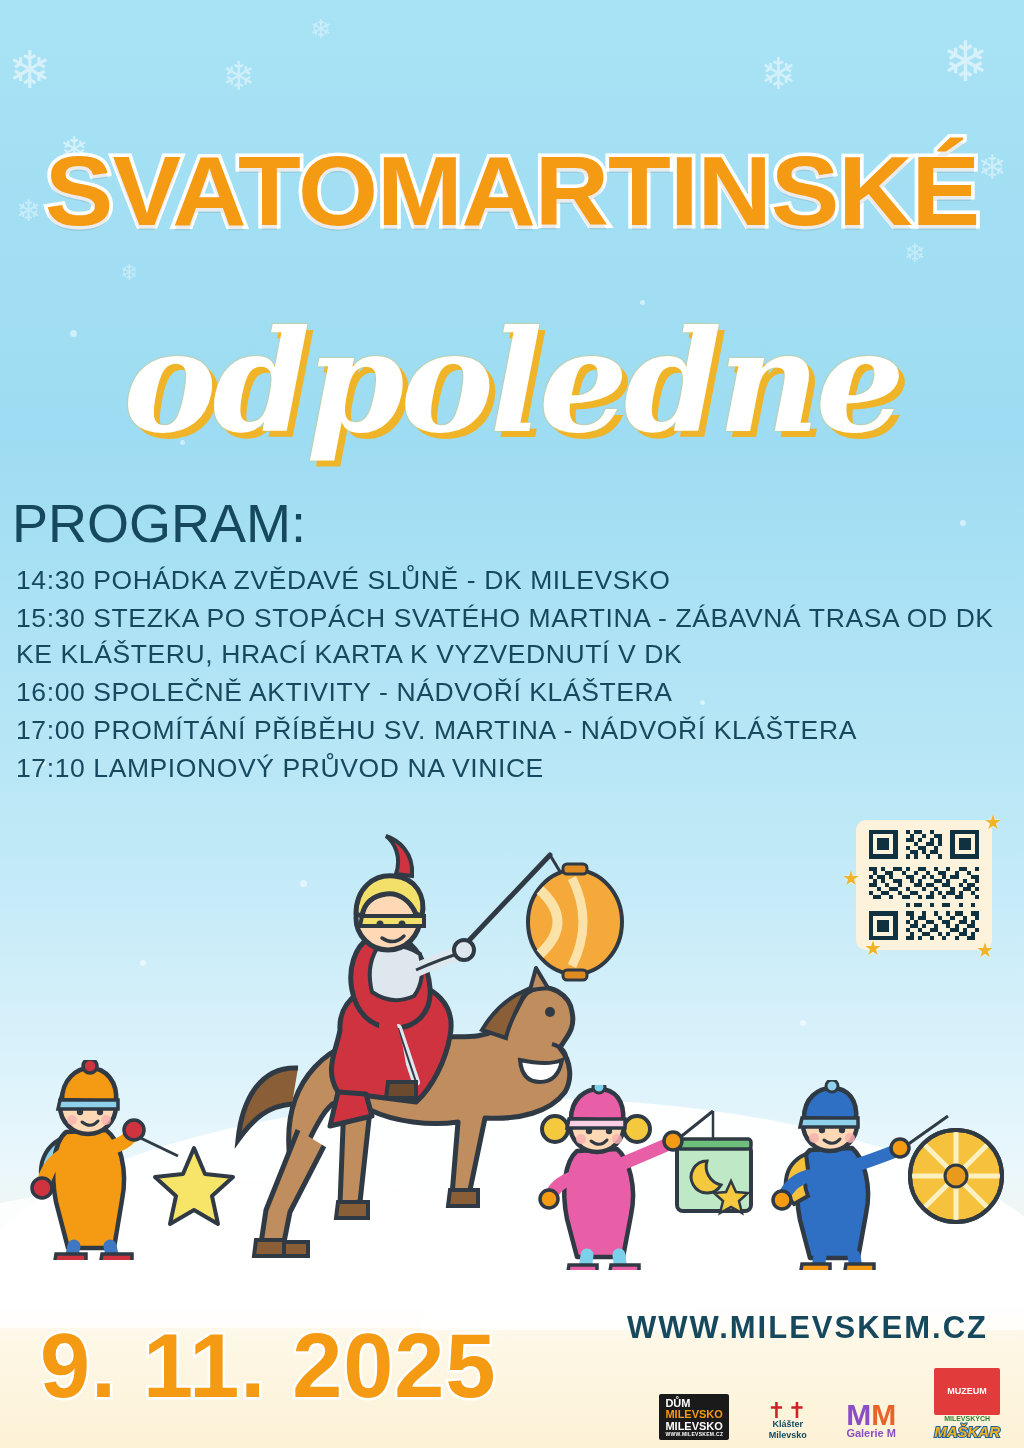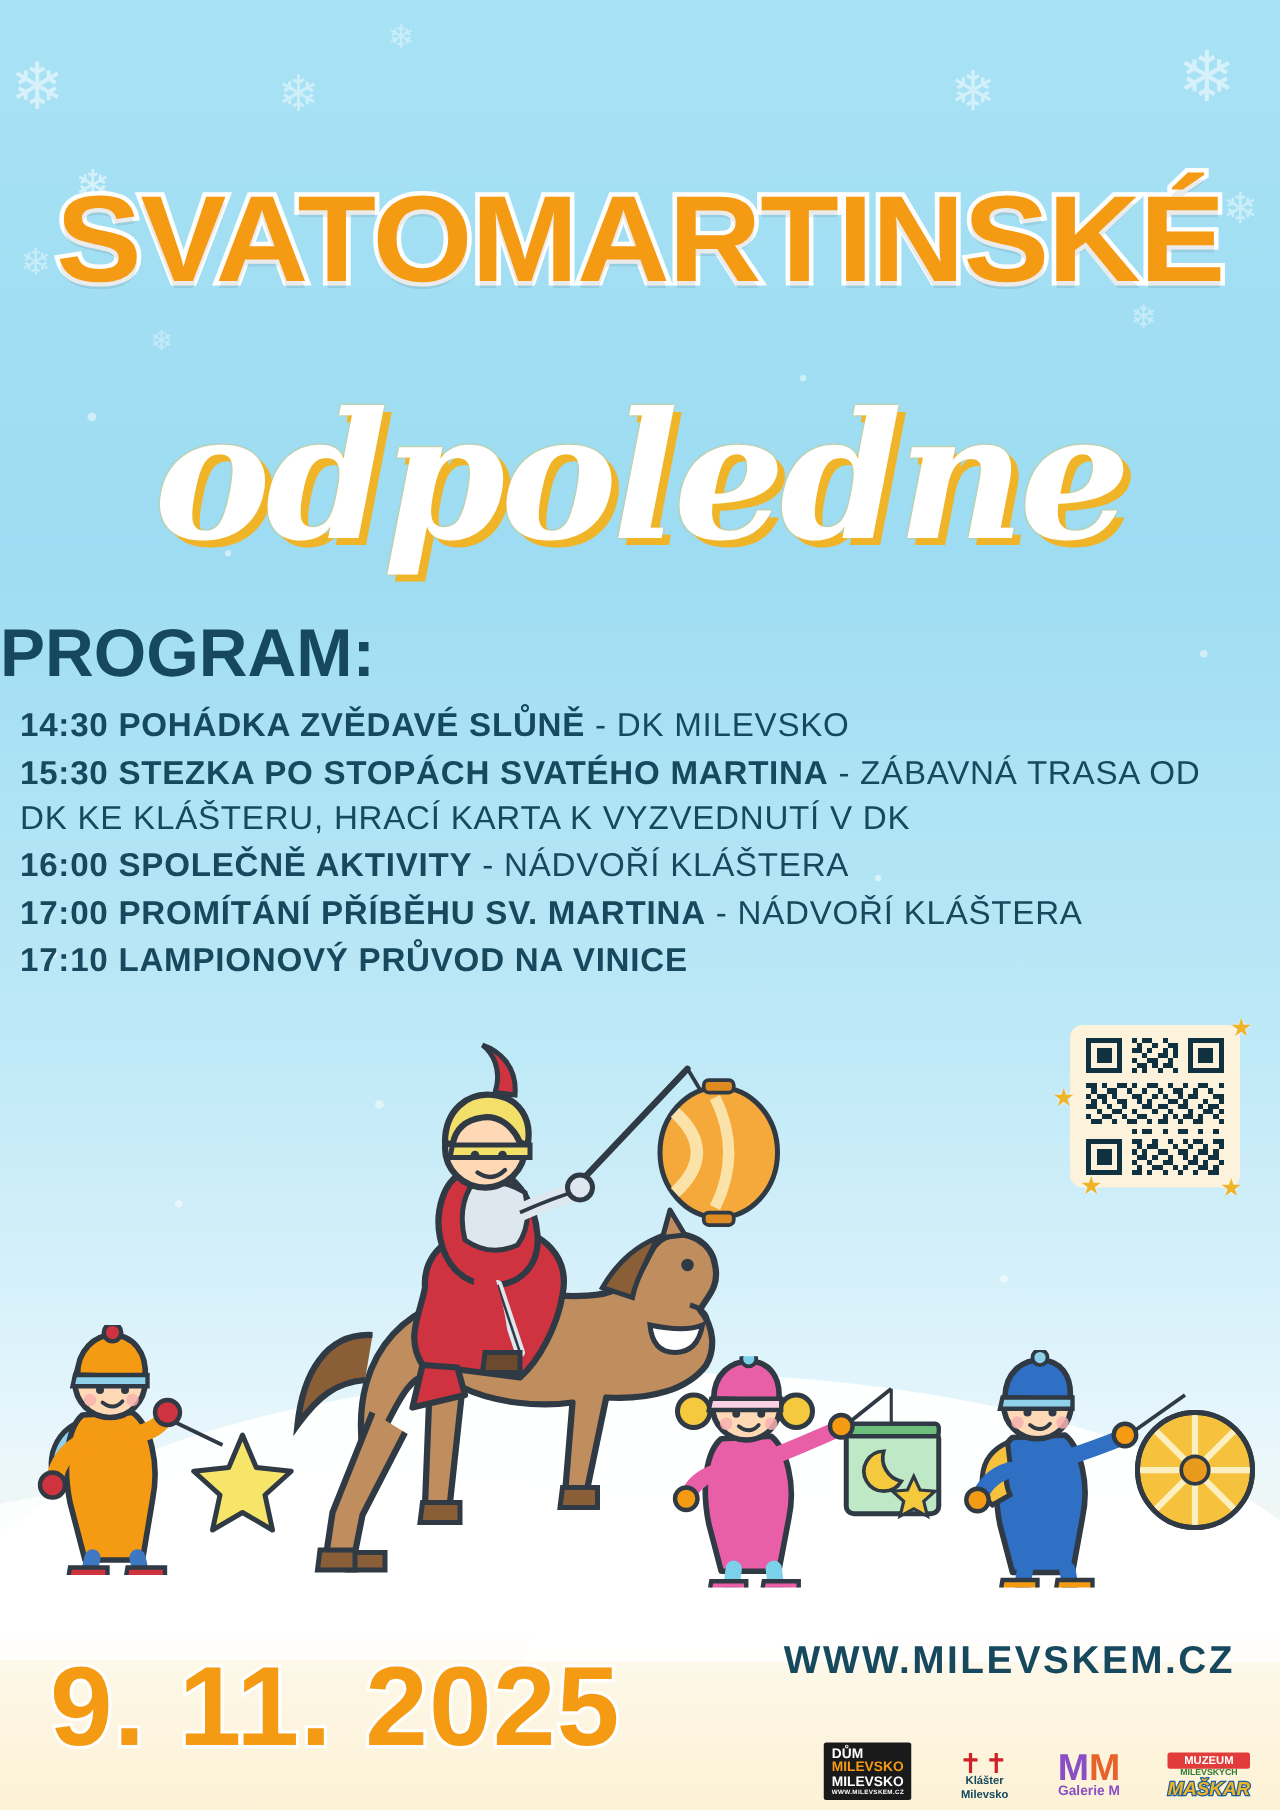--- a/index.html
+++ b/index.html
@@ -101,38 +101,38 @@
     text-shadow:
        6px 6px 0 #f0b429,
        0 0 2px #f0b429;
     letter-spacing: -4px;
   }
 
   
   .program-title {
     position: absolute;
     top: 492px;
-    left: 0;
+    left: 12px;
     font-size: 54px;
-    font-weight: 700;
+    font-weight: 400;
     color: #16495e;
     letter-spacing: 0px;
   }
   .program-list {
     position: absolute;
     top: 562px;
     left: 16px;
     width: 990px;
     color: #16495e;
     font-size: 26.5px;
     line-height: 1.36;
     letter-spacing: .6px;
   }
   .program-list .row { margin-bottom: 2px; }
-  .program-list .b { font-weight: 700; }
+  .program-list .b { font-weight: 400; }
   .program-list .n { font-weight: 400; }
 
   
   .qr-wrap {
     position: absolute;
     top: 820px;
     left: 856px;
     width: 136px;
     height: 130px;
     background: #fdf3dc;
@@ -192,21 +192,21 @@
     text-align: left;
   }
   .logo-dk .orange { color: #f59a13; }
   .logo-dk .tiny { font-size: 5px; letter-spacing: .3px; display: block; }
 
   .logo-klaster .crosses { color: #cf2127; font-size: 22px; line-height: .8; letter-spacing: 2px; }
   .logo-gm .m { color: #8a4fc4; font-size: 30px; font-weight: 700; line-height: .8; }
   .logo-gm .m span { color: #e8622b; }
   .logo-gm .cap { color: #8a4fc4; font-size: 11px; }
   .logo-muzeum .top {
-    background: #e23b3b; color: #fff; font-size: 9px; font-weight: 700; padding: 1px 5px; border-radius: 2px;
+    background: #e23b3b; color: #fff; font-size: 9px; font-weight: 700; padding: 18px 5px; border-radius: 2px;
   }
   .logo-muzeum .mid { color: #2e7d32; font-size: 7px; font-weight: 700; }
   .logo-muzeum .bot { color: #f0b429; font-size: 15px; font-weight: 700; font-style: italic; -webkit-text-stroke: 2px #1b5e9a; paint-order: stroke fill; }
 
   
   .fig { position: absolute; }
 </style>
 </head>
 <body>
 

